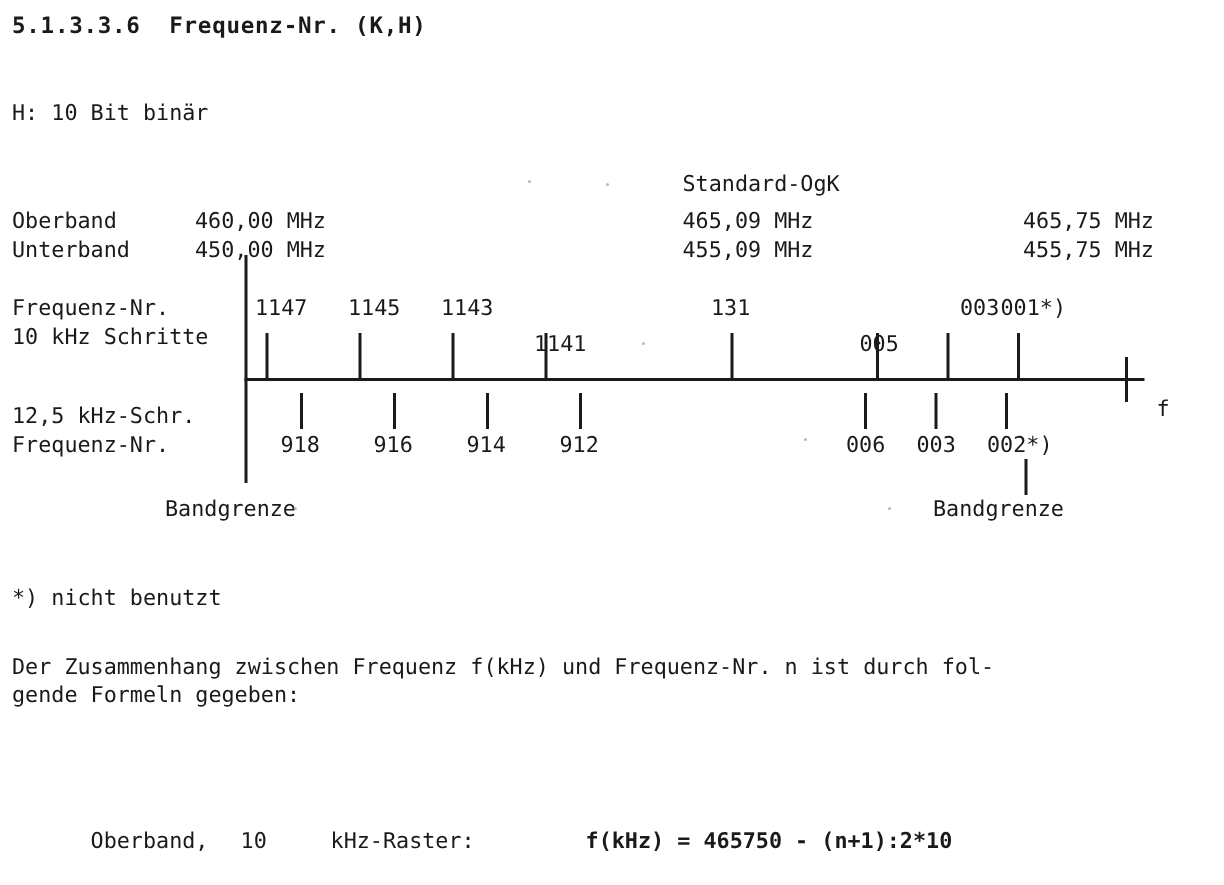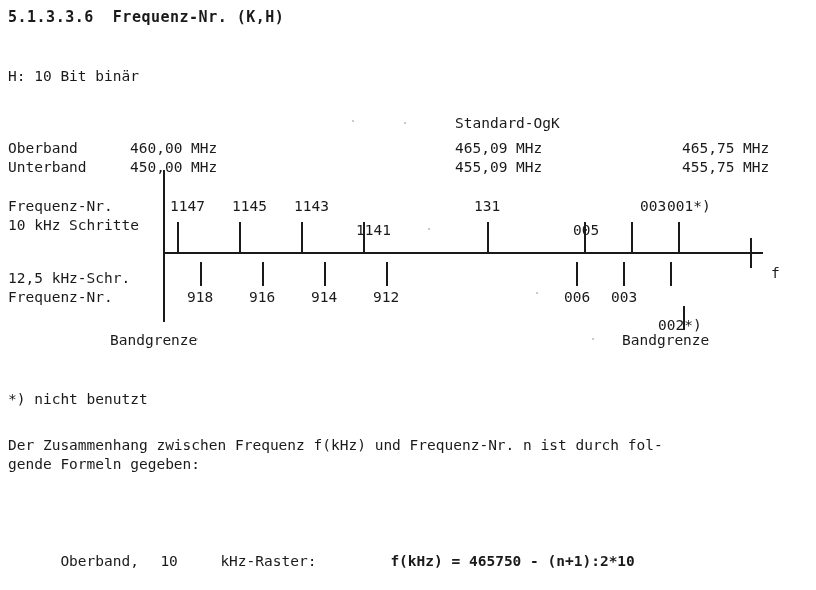--- a/index.html
+++ b/index.html
@@ -121,21 +121,21 @@
 
     <div class="lbl" style="left:8px; top:160px;">12,5 kHz-Schr.</div>
     <div class="lbl" style="left:8px; top:179px;">Frequenz-Nr.</div>
 
     <div class="lbl" style="left:187px; top:179px;">918</div>
     <div class="lbl" style="left:249px; top:179px;">916</div>
     <div class="lbl" style="left:311px; top:179px;">914</div>
     <div class="lbl" style="left:373px; top:179px;">912</div>
     <div class="lbl" style="left:564px; top:179px;">006</div>
     <div class="lbl" style="left:611px; top:179px;">003</div>
-    <div class="lbl" style="left:658px; top:179px;margin-top:28px;">002*)</div>
+    <div class="lbl" style="left:658px; top:179px;">002*)</div>
 
     <div class="vline" style="left:163px; top:60px; height:110px;"></div>
 
     <div class="axis" style="left:163px; top:142px; width:600px;"></div>
 
     <div class="lbl" style="left:771px; top:155px;">f</div>
 
     <div class="tick" style="left:177px; top:112px; height:30px;"></div>
     <div class="tick" style="left:239px; top:112px; height:30px;"></div>
     <div class="tick" style="left:301px; top:112px; height:30px;"></div>

